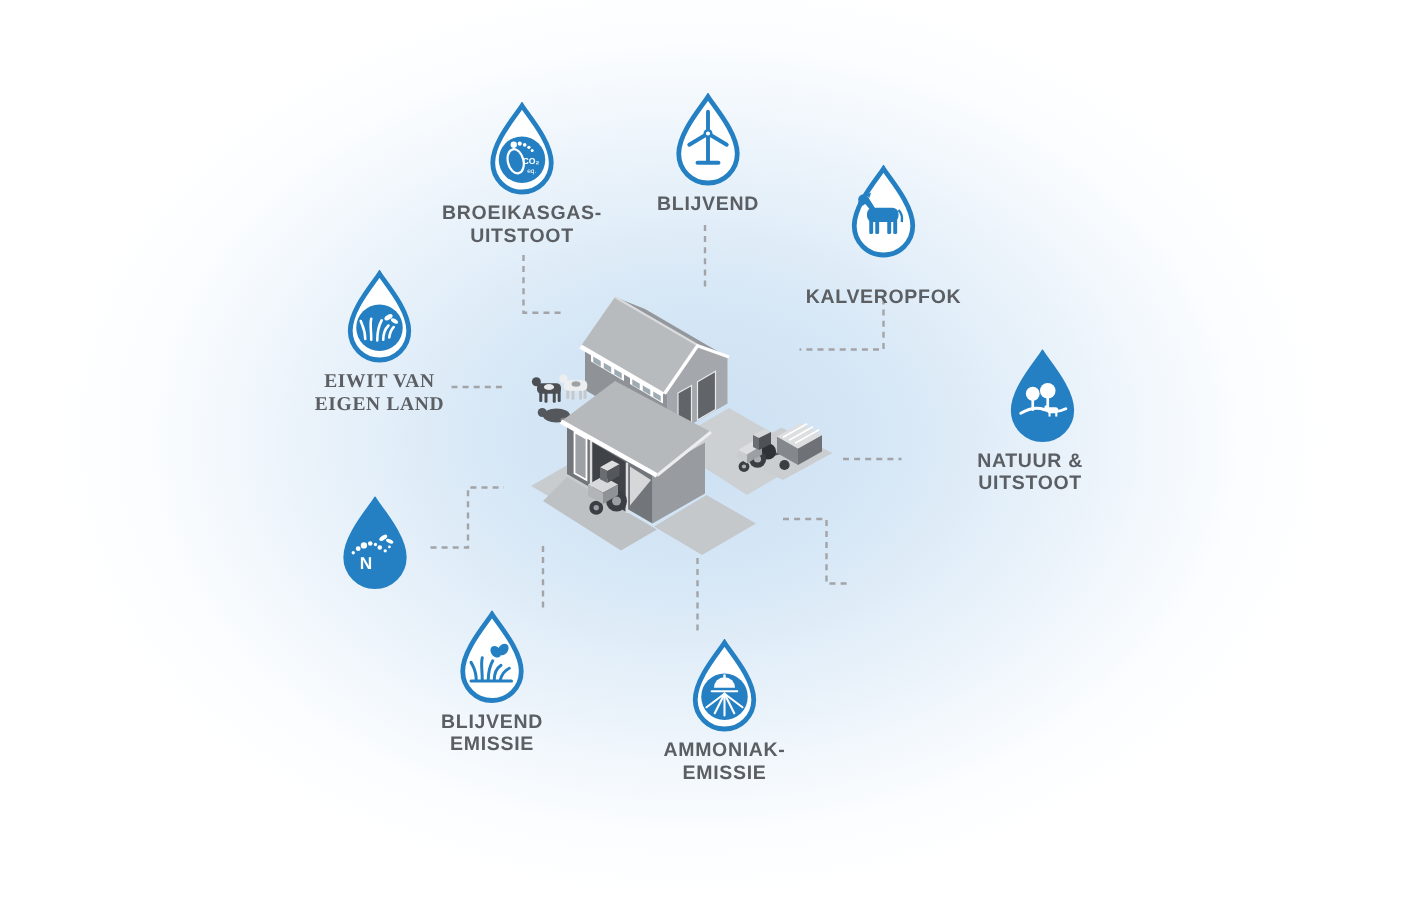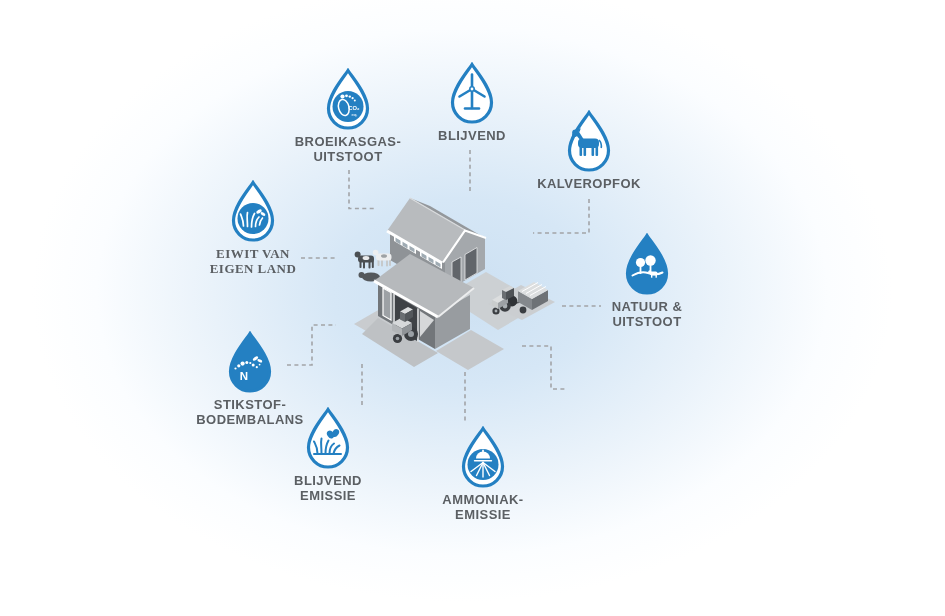--- a/index.html
+++ b/index.html
@@ -174,42 +174,42 @@
         <line x1="27" y1="27" x2="39.5" y2="34.5"></line>
         <line x1="20" y1="46.5" x2="34" y2="46.5"></line>
       </g>
       <circle cx="27" cy="27" r="2.2" fill="#ffffff" stroke="#2480c2" stroke-width="1.6"></circle>
     </svg>
     <div class="label">
       <div>BLIJVEND</div>
     </div>
   </div>
 
-  <div class="node" style="left:514px;top:110px;">
+  <div class="node" style="left:514px;top:110px;gap:14px;">
     <svg width="54" height="62" viewBox="0 0 54 62">
       <path d="M27 2.5 C22.5 9.5 7.5 26.5 7.5 40.5 A19.5 19.5 0 0 0 46.5 40.5 C46.5 26.5 31.5 9.5 27 2.5 Z" fill="#ffffff" stroke="#2480c2" stroke-width="3.2"></path>
       <g fill="#2480c2">
         <rect x="16" y="28.5" width="21" height="9.5" rx="4"></rect>
         <rect x="17.5" y="35" width="2.6" height="11" rx="1"></rect>
           <rect x="21.5" y="35" width="2.6" height="11" rx="1"></rect>
         <rect x="29.5" y="35" width="2.6" height="11" rx="1"></rect>
           <rect x="33.5" y="35" width="2.6" height="11" rx="1"></rect>
         <polygon points="19,31 12,22.5 16.5,21 21.5,29"></polygon>
         <circle cx="13.5" cy="23" r="3.4"></circle>
           <rect x="10" y="24" width="4.5" height="3" rx="1.4"></rect>
         <polygon points="15.5,20 18.8,18.3 17.5,22"></polygon>
       </g>
       <path d="M37 30 q3 3 2.2 8" stroke="#2480c2" stroke-width="1.6" fill="none"></path>
     </svg>
     <div class="label">
       <div>KALVEROPFOK</div>
     </div>
   </div>
 
-  <div class="node" style="left:572px;top:233px;">
+  <div class="node" style="left:572px;top:233px;align-items:flex-end;">
     <svg width="54" height="62" viewBox="0 0 54 62">
       <path d="M27 2.5 C22.5 9.5 7.5 26.5 7.5 40.5 A19.5 19.5 0 0 0 46.5 40.5 C46.5 26.5 31.5 9.5 27 2.5 Z" fill="#2480c2" stroke="#2480c2" stroke-width="3.2"></path>
       <g fill="#ffffff">
         <circle cx="20.5" cy="29.5" r="4.6"></circle>
           <rect x="19.6" y="32" width="1.8" height="9" rx="0.8"></rect>
         <circle cx="30.5" cy="27.5" r="5.2"></circle>
           <rect x="29.6" y="30" width="1.8" height="9.5" rx="0.8"></rect>
       </g>
       <path d="M12.5 42.5 Q21 37.5 28 40 Q36 42.8 42.5 39.5" stroke="#ffffff" stroke-width="2" fill="none" stroke-linecap="round"></path>
       <g fill="#ffffff">
@@ -281,24 +281,20 @@
         <circle cx="23.8" cy="31.4" r="1.5"></circle>
           <circle cx="27.3" cy="32" r="1.1"></circle>
           <circle cx="30.2" cy="34" r="1.5"></circle>
         <circle cx="33.8" cy="36.2" r="1.1"></circle>
           <circle cx="36.6" cy="33.6" r="0.9"></circle>
         <ellipse cx="32.5" cy="27.5" rx="3" ry="1.5" transform="rotate(-35 32.5 27.5)"></ellipse>
         <ellipse cx="36.8" cy="29.8" rx="2.6" ry="1.3" transform="rotate(25 36.8 29.8)"></ellipse>
       </g>
       <text x="21" y="48.5" font-size="11.5" font-weight="bold" fill="#ffffff" text-anchor="middle">N</text>
     </svg>
-    <div class="label">
-      <div>STIKSTOF-</div>
-        <div>BODEMBALANS</div>
-    </div>
   </div>
 
   <div class="node" style="left:178px;top:180px;font-family:Liberation Serif, serif;">
     <svg width="54" height="62" viewBox="0 0 54 62">
       <path d="M27 2.5 C22.5 9.5 7.5 26.5 7.5 40.5 A19.5 19.5 0 0 0 46.5 40.5 C46.5 26.5 31.5 9.5 27 2.5 Z" fill="#ffffff" stroke="#2480c2" stroke-width="3.2"></path>
       <circle cx="27" cy="38.5" r="15.5" fill="#2480c2"></circle>
       <g stroke="#ffffff" stroke-width="1.7" fill="none" stroke-linecap="round">
         <path d="M17.5 46 C17.5 40 15.5 37 14.5 34"></path>
         <path d="M21.5 46.5 C21.5 39.5 20.5 36.5 21.5 32.5"></path>
         <path d="M25.5 47 C25.5 40.5 26.5 37 28.5 33.5"></path>

